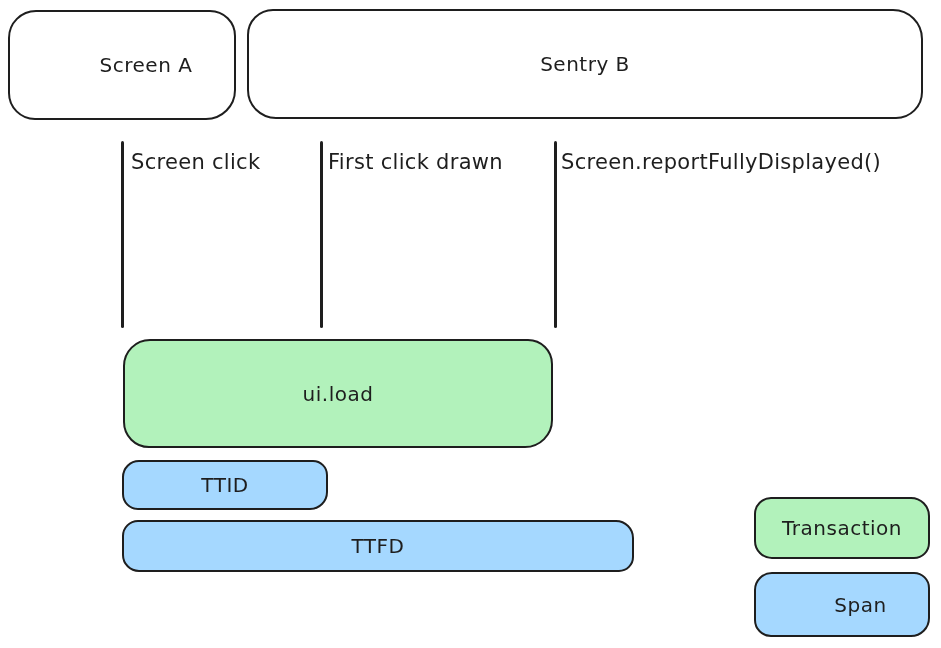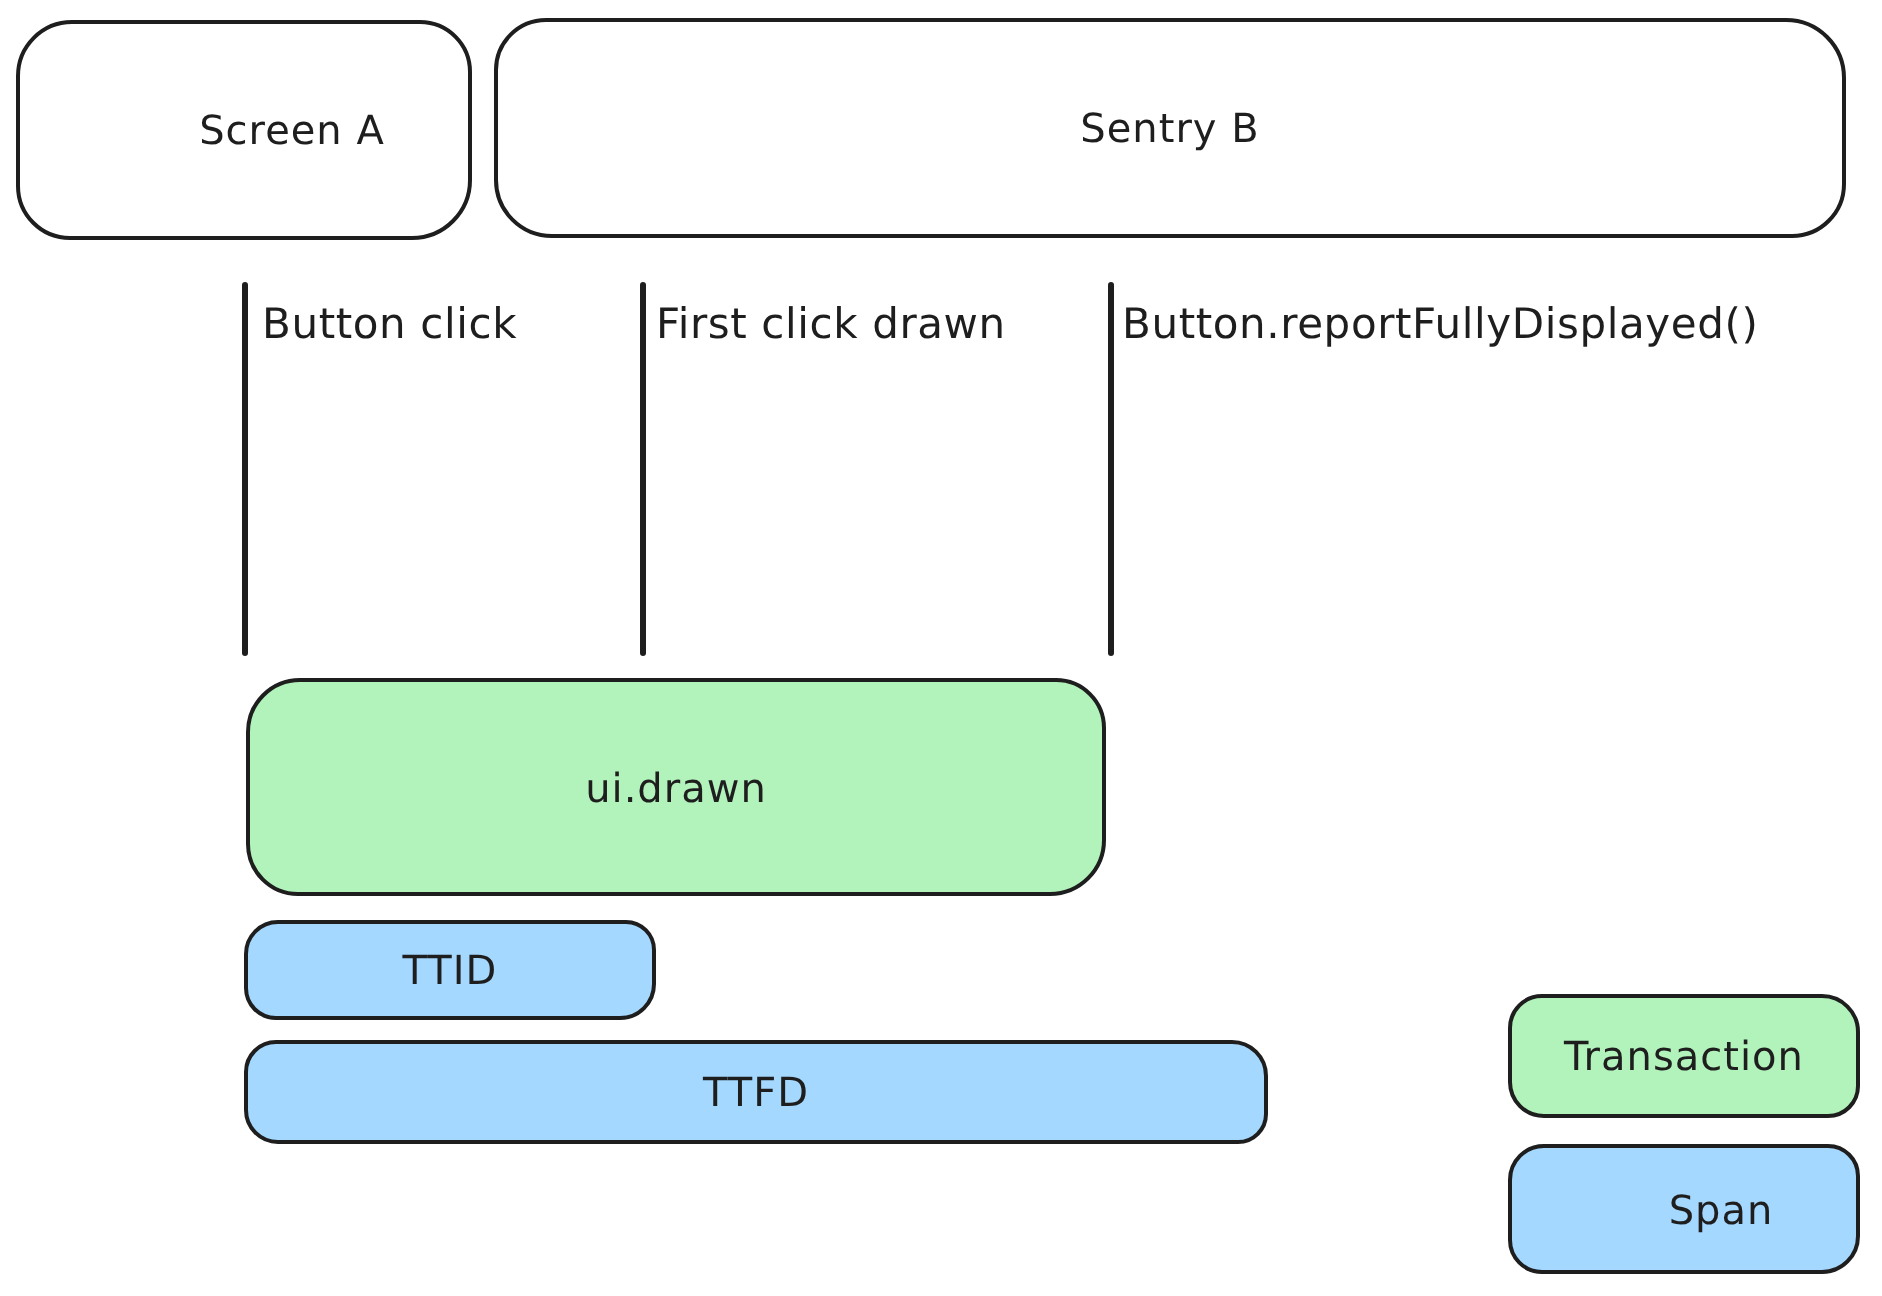--- a/index.html
+++ b/index.html
@@ -95,26 +95,26 @@
     <span>Screen A</span>
   </div>
   <div class="box screen-b">
     <span>Sentry B</span>
   </div>
 
   <div class="marker-line line-1"></div>
   <div class="marker-line line-2"></div>
   <div class="marker-line line-3"></div>
 
-  <div class="marker-label label-1">Button click</div>
+  <div class="marker-label label-1">Screen click</div>
   <div class="marker-label label-2">First click drawn</div>
-  <div class="marker-label label-3">Button.reportFullyDisplayed()</div>
+  <div class="marker-label label-3">Screen.reportFullyDisplayed()</div>
 
   <div class="box bar-transaction ui-load">
-    <span>ui.drawn</span>
+    <span>ui.load</span>
   </div>
   <div class="box bar-span ttid">
     <span>TTID</span>
   </div>
   <div class="box bar-span ttfd">
     <span>TTFD</span>
   </div>
 
   <div class="box bar-transaction legend-transaction">
     <span>Transaction</span>

